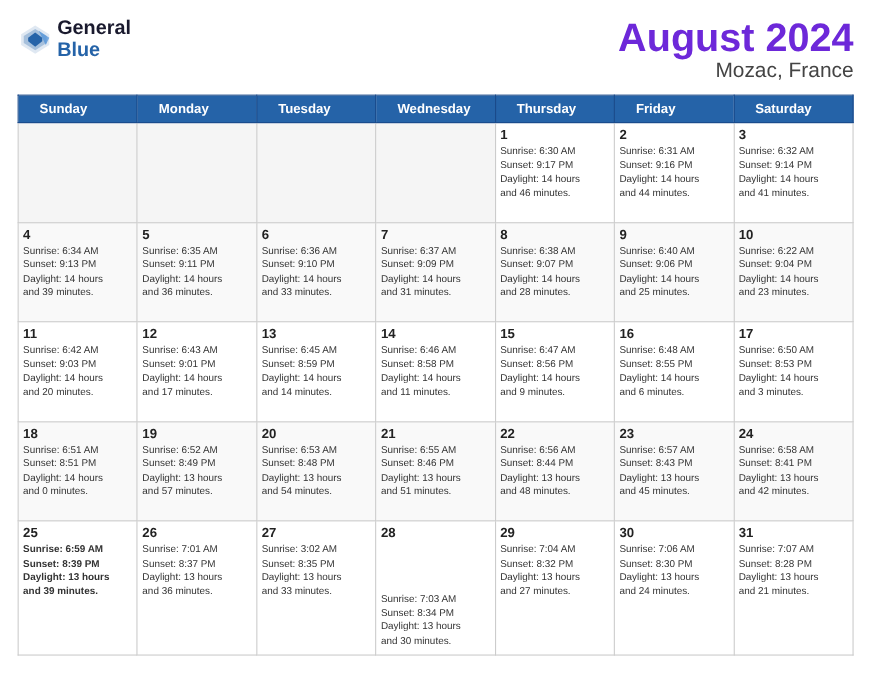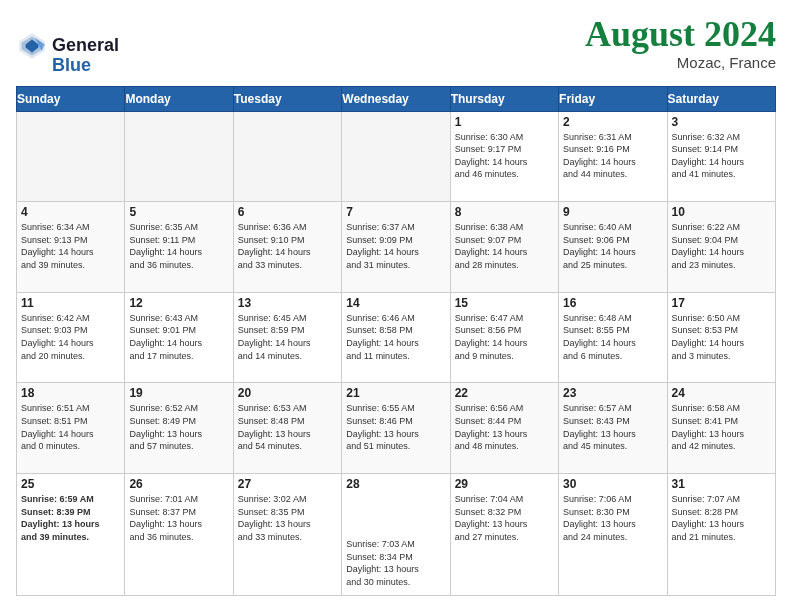--- a/index.html
+++ b/index.html
@@ -26,55 +26,53 @@
     .logo {
       display: flex;
       align-items: center;
       gap: 4px;
     }
     .logo-text {
       font-size: 18px;
       font-weight: bold;
       color: #1a1a2e;
       line-height: 1.1;
-      margin-top: 20px;
     }
     .logo-icon {
       width: 32px;
       height: 32px;
     }
     .title-block {
       text-align: right;
     }
     .month-title {
       font-size: 36px;
       font-weight: bold;
-      color: #15803d;
+      color: #6d28d9;
       line-height: 1;
-      font-family: Liberation Serif, serif;
     }
     .location {
-      font-size: 15px;
+      font-size: 19px;
       color: #444;
       margin-top: 2px;
       text-align: right;
     }
     .calendar {
       flex: 1;
       border: 1px solid #ccc;
       border-collapse: collapse;
       width: 100%;
       table-layout: fixed;
     }
     .calendar th {
       background: #2563a8;
       color: #fff;
       font-size: 12px;
       font-weight: bold;
-      padding: 5px 0;
+      padding: 5px 19px;
       text-align: left;
       border: 1px solid #1a4a8a;
     }
     .calendar td {
       border: 1px solid #ccc;
       vertical-align: top;
       padding: 3px 4px;
       font-size: 9.5px;
       color: #222;
       height: 88px;

